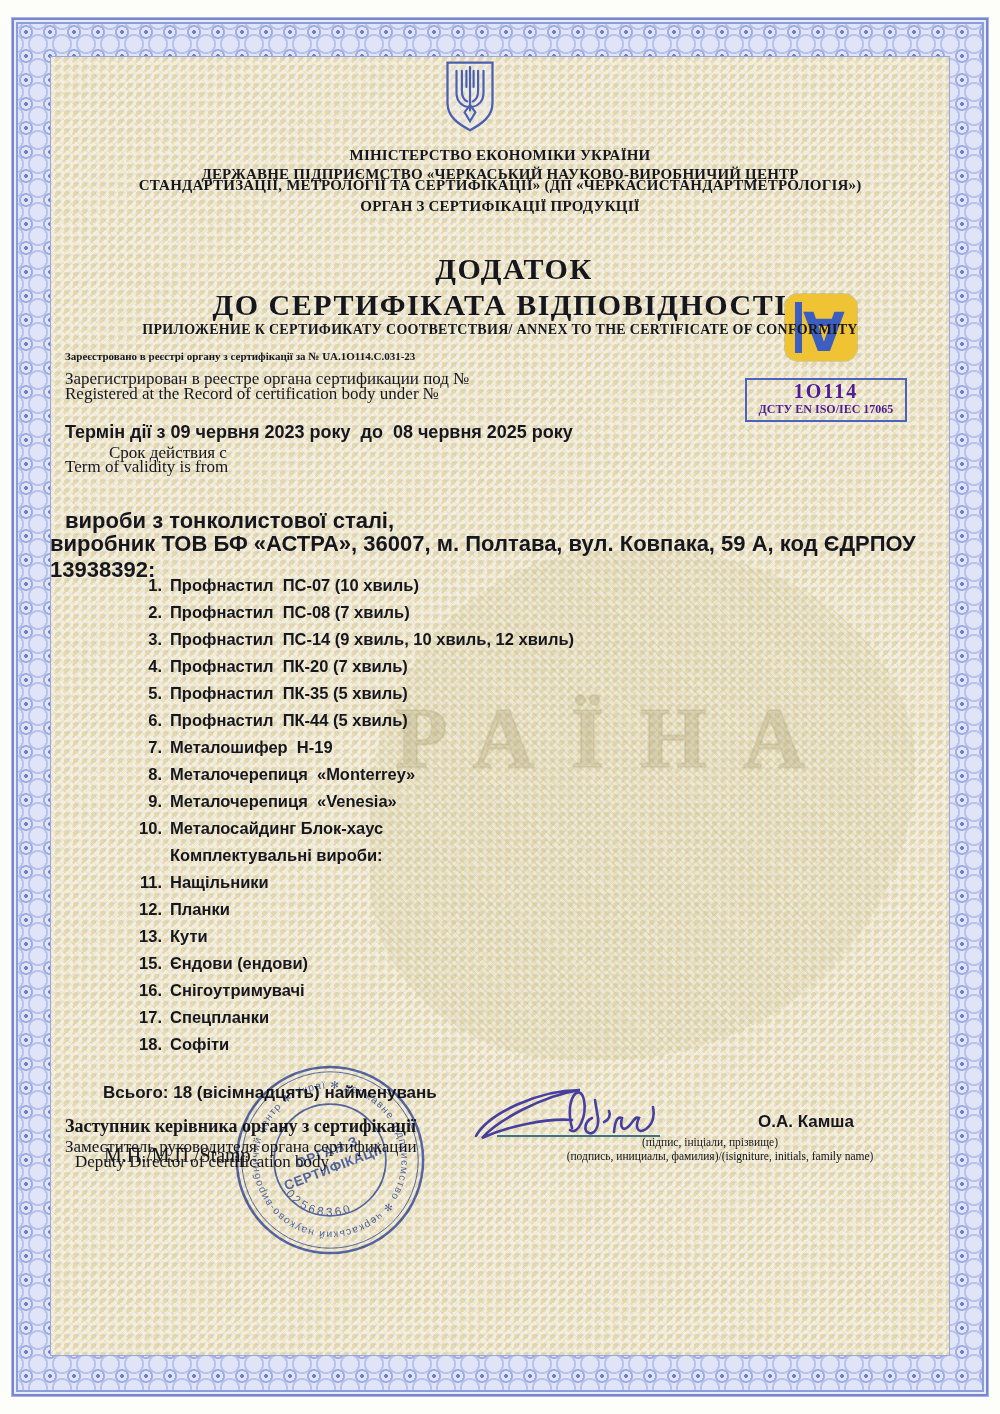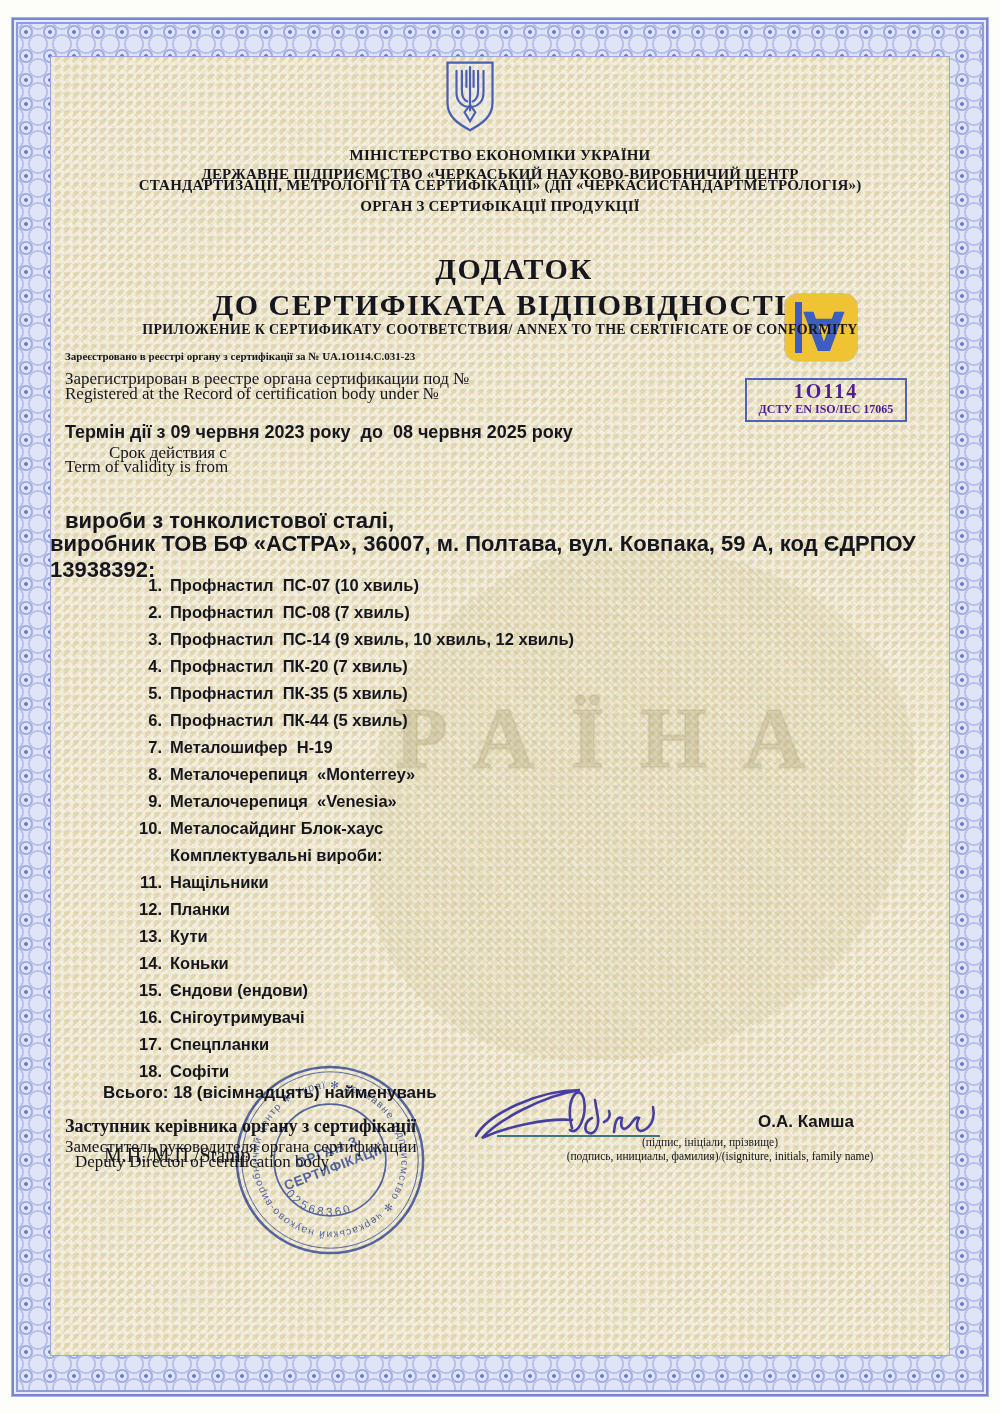--- a/index.html
+++ b/index.html
@@ -190,24 +190,20 @@
       </div>
     <div class="row">
         <span class="num">12.</span>
         <span class="txt">Планки</span>
       </div>
     <div class="row">
         <span class="num">13.</span>
         <span class="txt">Кути</span>
       </div>
     <div class="row">
-        <span class="num">14.</span>
-        <span class="txt">Коньки</span>
-      </div>
-    <div class="row">
         <span class="num">15.</span>
         <span class="txt">Єндови (ендови)</span>
       </div>
     <div class="row">
         <span class="num">16.</span>
         <span class="txt">Снігоутримувачі</span>
       </div>
     <div class="row">
         <span class="num">17.</span>
         <span class="txt">Спецпланки</span>

